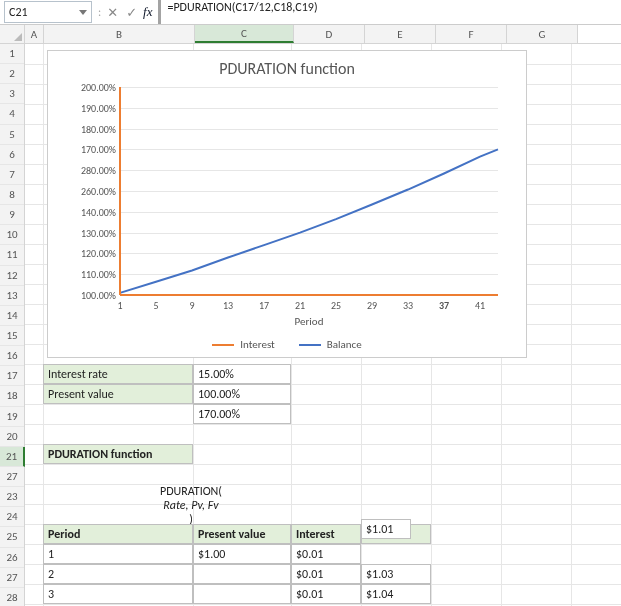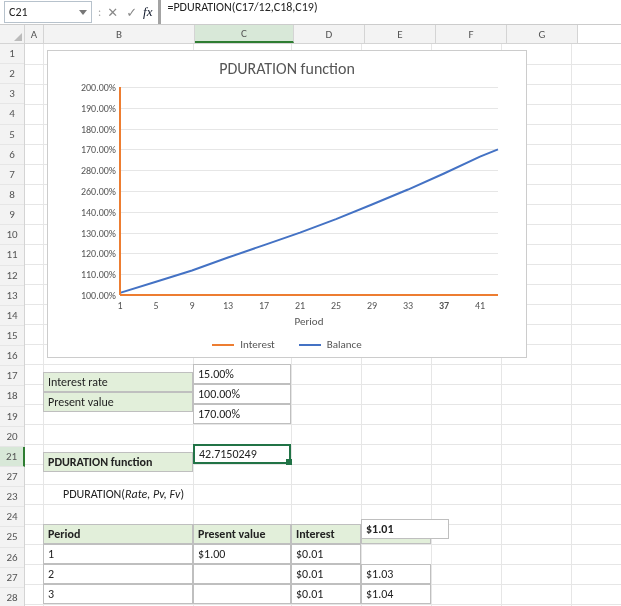--- a/index.html
+++ b/index.html
@@ -210,39 +210,38 @@
     box-sizing: border-box;
     display: flex;
     align-items: center;
     padding: 0 4px;
     font-size: 12px;
     height: 20px;
   }
   .green-cell {
     background: #e2efda;
     border: 1px solid #bfbfbf;
-    margin-top: 8px;
   }
   .val-cell {
     background: #fff;
     border: 1px solid #bfbfbf;
   }
   .sel-cell {
     background: #fff;
     border: 2px solid #217346;
   }
   .sel-cell::after {
     content: "";
     position: absolute;
     right: -3px; bottom: -3px;
     width: 6px; height: 6px;
     background: #217346;
   }
   .bold { font-weight: bold; }
-  .syntax { font-style: normal; padding-left: 20px; }
+  .syntax { font-style: normal; padding-left: 0; flex-direction: column; }
   .syntax .args { font-style: italic; }
 
   
   .tbl-hdr {
     background: #e2efda;
     border: 1px solid #bfbfbf;
     font-weight: bold;
   }
   .tbl-cell {
     background: #fff;
@@ -410,38 +409,37 @@
       </div>
     </div>
 
     <div class="cell green-cell" style="left:18px; top:320px; width:150px;">Interest rate</div>
     <div class="cell val-cell" style="left:168px; top:320px; width:98px;">15.00%</div>
     <div class="cell green-cell" style="left:18px; top:340px; width:150px;">Present value</div>
     <div class="cell val-cell" style="left:168px; top:340px; width:98px;">100.00%</div>
     <div class="cell val-cell" style="left:168px; top:360px; width:98px;">170.00%</div>
 
     <div class="cell green-cell bold" style="left:18px; top:400px; width:150px;">PDURATION function</div>
-    <div class="cell sel-cell" style="left:168px; top:400px; width:98px;">42.7150249</div>
 
     <div class="cell syntax" style="left:18px; top:440px; width:300px;">
       <span>PDURATION(</span>
         <span class="args">Rate, Pv, Fv</span>
         <span>)</span>
     </div>
 
     <div class="cell tbl-hdr" style="left:18px;  top:480px; width:150px;">Period</div>
     <div class="cell tbl-hdr" style="left:168px; top:480px; width:98px;">Present value</div>
     <div class="cell tbl-hdr" style="left:266px; top:480px; width:70px;">Interest</div>
     <div class="cell tbl-hdr" style="left:336px; top:480px; width:70px;">Balance</div>
 
     <div id="table-rows">
         <div class="cell tbl-cell" style="left: 18px; top: 500px; width: 150px;">1</div>
         <div class="cell tbl-cell" style="left: 168px; top: 500px; width: 98px;">$1.00</div>
         <div class="cell tbl-cell" style="left: 266px; top: 500px; width: 70px;">$0.01</div>
-        <div class="cell tbl-cell" style="left: 336px; top: 475px; width: 88px; font-weight: bold;">$1.01</div>
+        <div class="cell tbl-cell" style="left: 336px; top: 475px; width: 50px;">$1.01</div>
         <div class="cell tbl-cell" style="left: 18px; top: 520px; width: 150px;">2</div>
         <div class="cell tbl-cell" style="left: 168px; top: 520px; width: 98px;"></div>
         <div class="cell tbl-cell" style="left: 266px; top: 520px; width: 70px;">$0.01</div>
         <div class="cell tbl-cell" style="left: 336px; top: 520px; width: 70px;">$1.03</div>
         <div class="cell tbl-cell" style="left: 18px; top: 540px; width: 150px;">3</div>
         <div class="cell tbl-cell" style="left: 168px; top: 540px; width: 98px;"></div>
         <div class="cell tbl-cell" style="left: 266px; top: 540px; width: 70px;">$0.01</div>
         <div class="cell tbl-cell" style="left: 336px; top: 540px; width: 70px;">$1.04</div>
       </div>
 

